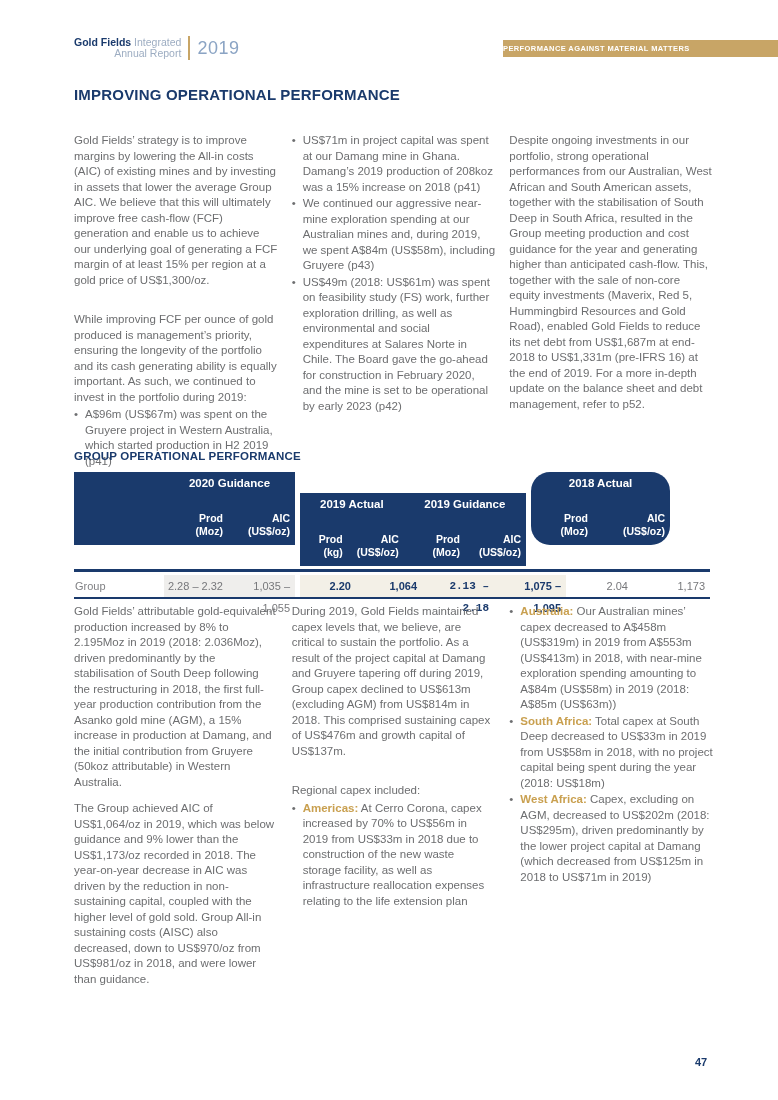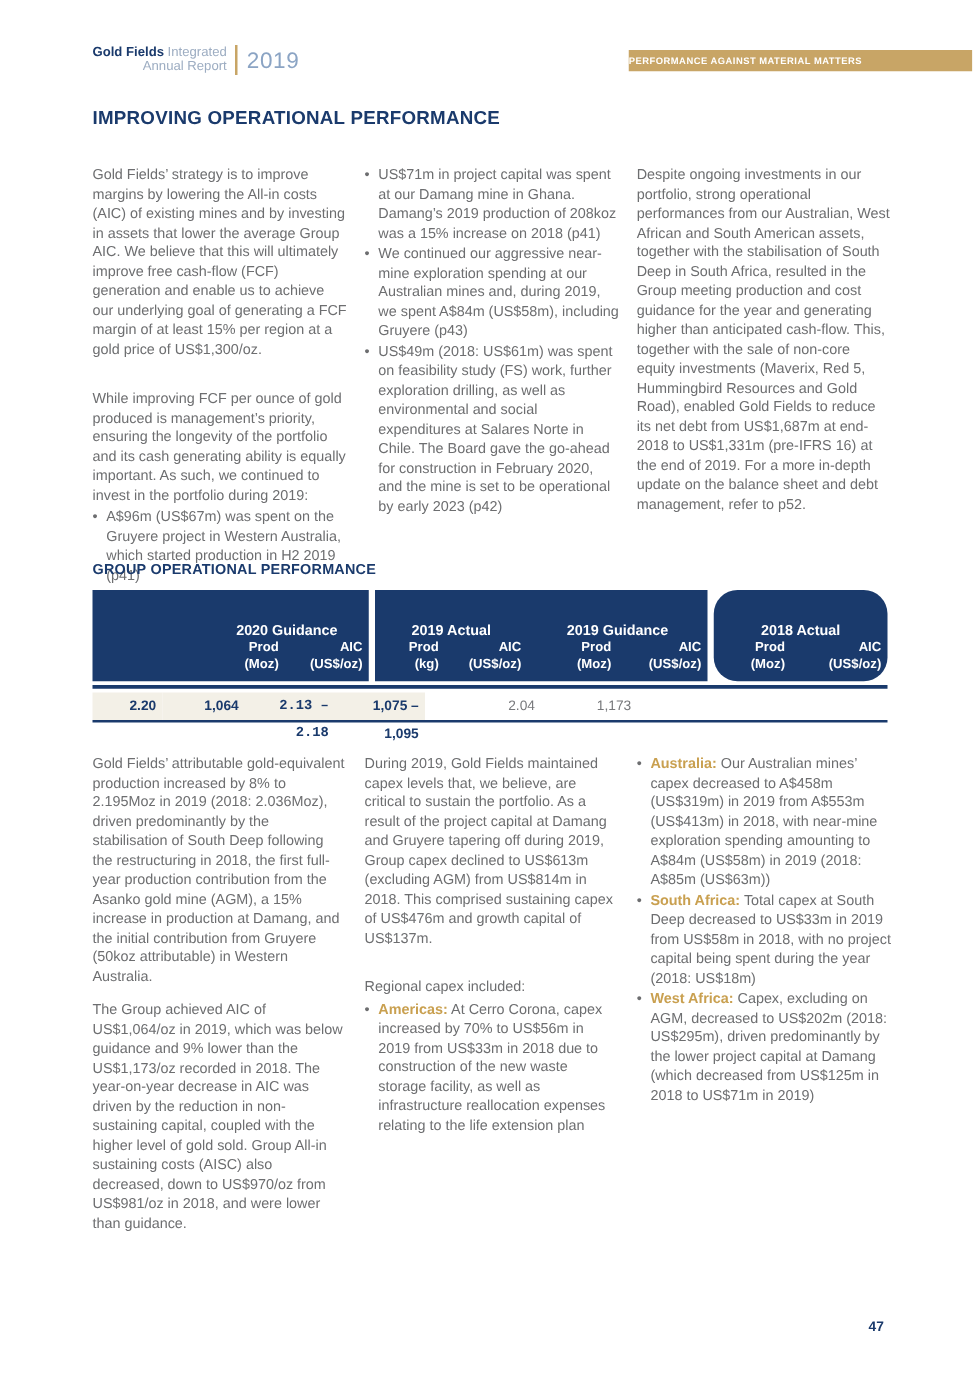--- a/index.html
+++ b/index.html
@@ -35,22 +35,22 @@
   .blist li { position:relative; padding-left:11px; margin-bottom:1px; }
   .blist li .dot { position:absolute; left:0; top:0; color:#6d6e70; }
   .lead { color:#c9a050; font-weight:bold;margin-top:25px; }
 
   
   .tbl-title { position:absolute; top:450px; left:74px; font-size:11.5px; font-weight:bold;
                color:#1a3a6c; letter-spacing:0.2px; }
   .perf { position:absolute; top:472px; left:74px; width:636px; }
   .thead { display:flex; gap:5px; }
   .tblock { background:#1a3a6c; height:73px; position:relative; color:#ffffff; }
-  .tblock.b1 { width:221px; } .tblock.b2 { width:266px; } .tblock.b3 { width:139px;border-radius:19px; }
-  .glabels { display:flex; padding-top:27px; }
+  .tblock.b1 { width:221px; } .tblock.b2 { width:226px;margin-top:21px; } .tblock.b3 { width:139px;border-radius:19px; }
+  .glabels { display:flex; padding-top:5px; }
   .glabel { font-size:11.5px; font-weight:bold; text-align:center; }
   .subs { position:absolute; bottom:8px; left:0; right:0; display:flex; }
   .sub { font-size:10.5px; font-weight:bold; text-align:right; line-height:12.5px; padding-right:5px; }
   .hrule { height:3px; background:#1a3a6c; margin-top:3px; }
   .drow { display:flex; gap:5px; margin-top:3px; height:22px; font-size:11px; }
   .dgrp { display:flex; }
   .dgrp.g1 { width:221px; } .dgrp.g2 { width:292px; } .dgrp.g3 { width:139px; }
   .cell { line-height:22px; text-align:right; padding-right:5px; color:#77787b; }
   .cell.lbl { text-align:left; padding-left:1px; color:#808184; }
   .cell.shade-gray { background:#efeeec; }
@@ -147,20 +147,25 @@
             <span>Prod</span><br><span>(Moz)</span>
           </div>
           <div class="sub" style="width:77px;">
             <span>AIC</span><br><span>(US$/oz)</span>
           </div>
         </div>
       </div>
     </div>
     <div class="hrule"></div>
     <div class="drow">
+      <div class="dgrp g1">
+        <div class="cell lbl" style="width:90px;">Group</div>
+        <div class="cell shade-gray" style="width:64px;">2.28 – 2.32</div>
+        <div class="cell shade-gray" style="width:67px;">1,035 – 1,055</div>
+      </div>
       <div class="dgrp g2">
         <div class="cell shade-beige strong" style="width:56px;">2.20</div>
         <div class="cell shade-beige strong" style="width:66px;">1,064</div>
         <div class="cell shade-beige strong" style="width:72px;font-family:Liberation Mono, monospace;">2.13 – 2.18</div>
         <div class="cell shade-beige strong" style="width:72px;">1,075 – 1,095</div>
       </div>
       <div class="dgrp g3">
         <div class="cell" style="width:62px;">2.04</div>
         <div class="cell" style="width:77px;">1,173</div>
       </div>

